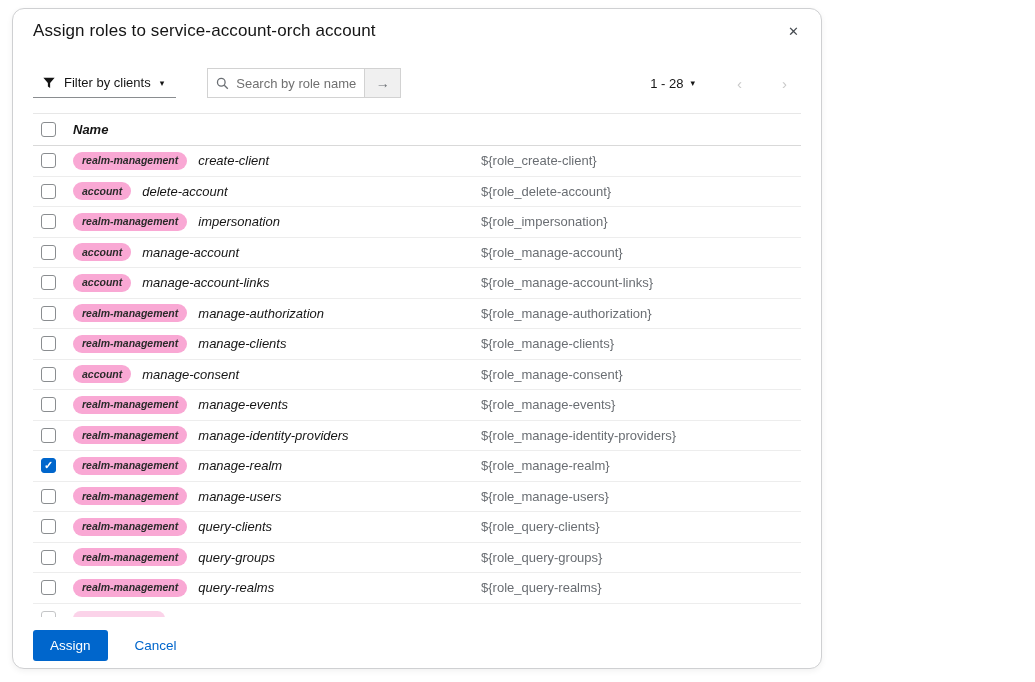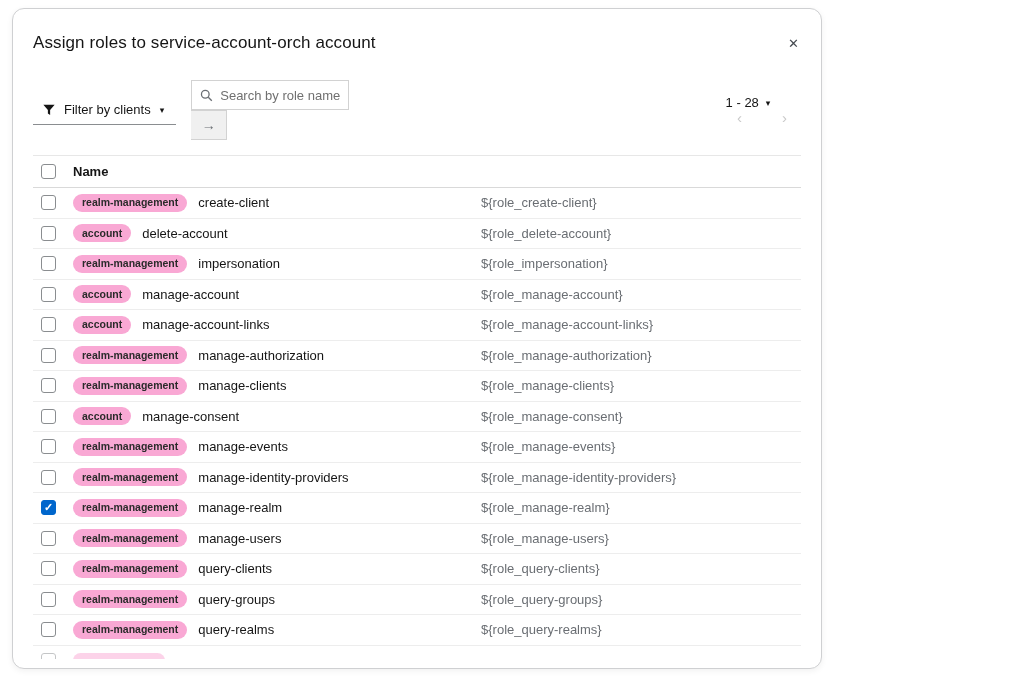--- a/index.html
+++ b/index.html
@@ -2,85 +2,85 @@
 <html><head>
 <meta charset="utf-8">
 <style>
   * { margin:0; padding:0; box-sizing:border-box; }
   html,body { width:1035px; height:682px; background:#ffffff;
     font-family:"Liberation Sans", sans-serif; color:#151515; }
   .modal {
     position:absolute; left:12px; top:8px; width:810px; height:661px;
     background:#fff; border:1px solid #cfd0d2; border-radius:12px;
     box-shadow:0 2px 6px rgba(0,0,0,0.06);
-    padding:20px 20px 0 20px; overflow:hidden;
+    padding:8px 20px 0 20px; overflow:hidden;
   }
   
   .title-row { display:flex; justify-content:space-between; align-items:flex-start; margin-top:4px; }
   .title { font-size:17px; font-weight:500; color:#151515; letter-spacing:.1px; }
   .close-btn { color:#454a50; font-size:13px; line-height:1; cursor:pointer; padding:2px; margin-top:2px; }
   
   .toolbar { display:flex; align-items:center; margin-top:27px; }
   .filter-btn {
     display:inline-flex; align-items:center; gap:9px; height:30px;
     padding:0 12px 0 10px; background:#fff; border:none;
     border-bottom:1px solid #8a8d90; font-size:13px; color:#151515; cursor:pointer;
     font-family:inherit;
   }
   .filter-btn .caret, .pag .caret { font-size:9px; color:#151515; }
   .funnel-svg { width:12px; height:12px; fill:#151515; }
-  .search-group { display:flex; margin-left:15px;flex-direction:column; }
+  .search-group { display:flex; margin-left:31px; }
   .search-box {
     display:flex; align-items:center; gap:7px; width:158px; height:30px;
     border:1px solid #d2d2d2; background:#fff; padding:0 8px;
   }
   .search-box input {
     border:none; outline:none; width:100%; font-size:13px; color:#151515;
     font-family:inherit; background:transparent;
   }
   .search-box input::placeholder { color:#707070; }
   .mag-svg { width:13px; height:13px; stroke:#6a6e73; fill:none; stroke-width:1.6; flex:0 0 auto; }
   .go-btn {
     width:36px; height:30px; background:#f0f0f0; border:1px solid #d2d2d2; border-left:none;
     color:#6a6e73; font-size:14px; display:flex; align-items:center; justify-content:center;
     cursor:pointer;
   }
-  .pag { margin-left:auto; display:flex; align-items:center; font-size:13px; color:#151515;flex-direction:column; }
+  .pag { margin-left:auto; display:flex; align-items:center; font-size:13px; color:#151515; }
   .pag-range { display:flex; align-items:center; gap:7px; cursor:pointer; }
   .pag-nav { display:flex; align-items:center; gap:40px; margin-left:42px; margin-right:14px; }
   .chev { color:#c9c9c9; font-size:15px; cursor:default; line-height:1; }
   
   .rtable { margin-top:15px; }
   .thead { display:flex; align-items:center; height:33px;
     border-top:1px solid #e7e7e7; border-bottom:1px solid #d9d9d9; }
   .th { font-size:13px; font-weight:700; color:#151515; }
   .trow { display:flex; align-items:center; height:30.5px; border-bottom:1px solid #ededed; }
   .col-cb { flex:0 0 40px; display:flex; align-items:center; padding-left:8px; }
-  .col-name { flex:0 0 408px; display:flex; align-items:center; gap:11px; }
+  .col-name { flex:0 0 408px; display:flex; align-items:center; gap:11px;font-style:italic; }
   .col-desc { flex:1 1 auto; font-size:13px; color:#6a6e73; }
   .cb {
     width:15px; height:15px; border:1px solid #8a8d90; border-radius:3px;
     background:#fff; cursor:pointer; display:flex; align-items:center; justify-content:center;
     flex:0 0 auto;
   }
   .cb.checked { background:#0066CC; border-color:#0066CC; }
   .cb .check-glyph { color:#fff; font-size:11px; font-weight:700; line-height:1; }
   .badge {
     background:#f9a8d4; border-radius:10px; padding:2.5px 9px;
     font-size:10.5px; font-weight:700; color:#2b2b2b; line-height:1.2; white-space:nowrap;
   }
   .rname { font-size:13px; color:#151515;text-align:center; }
   
   .partial-row { height:13px; overflow:hidden; opacity:.5; }
   .partial-row .trow { border-bottom:none; align-items:flex-start; padding-top:7px; height:24px; }
   .partial-row .badge { color:transparent; width:92px; height:15px; }
   
   .footer { display:flex; align-items:center; gap:27px; margin-top:13px; }
   .assign-btn {
-    background:#0066CC; color:#bef264; border:none; border-radius:3px;
+    background:#0066CC; color:#ffffff; border:none; border-radius:3px;
     font-size:13.5px; padding:8px 17px; cursor:pointer; font-family:inherit;
   }
   .cancel-link { color:#0066CC; font-size:13.5px; cursor:pointer; text-decoration:none; }
 </style>
 </head>
 <body>
 
 <div class="modal">
 
   <div class="title-row">

